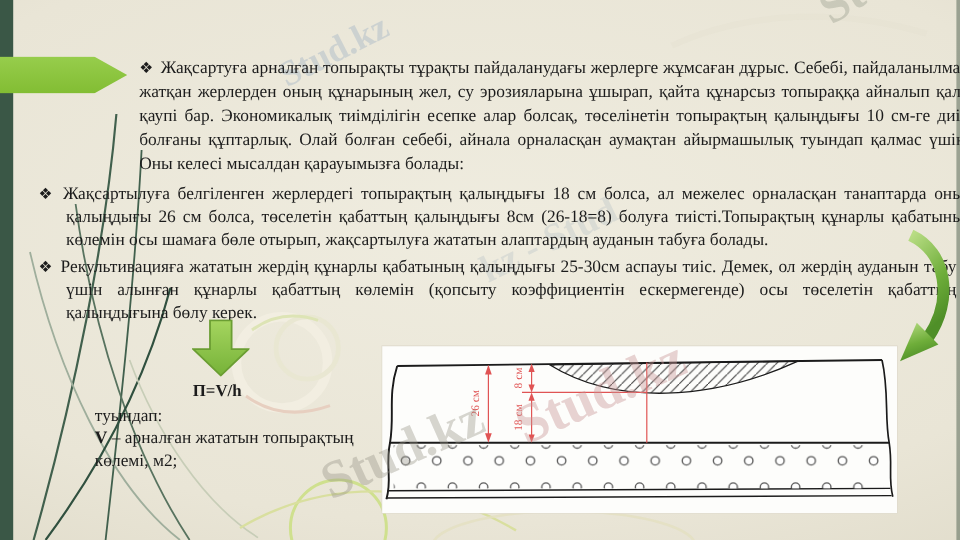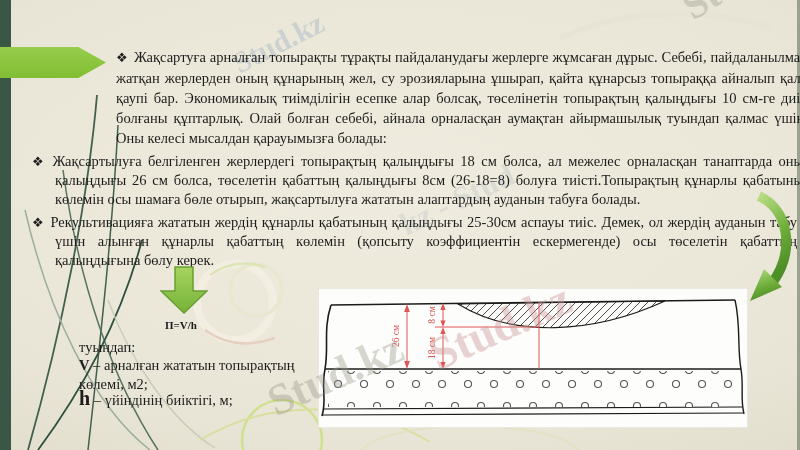--- a/index.html
+++ b/index.html
@@ -18,21 +18,21 @@
   }
   .title{
     left:20px;right:10px;top:13px;text-align:center;
     font-size:17.5px;font-weight:bold;letter-spacing:.2px;color:#141414;
   }
   .para{font-size:14.5px;text-align:justify;color:#1c1c1c;}
   .p1{left:116px;top:47px;width:692px;line-height:20px;}
   .p2{left:32px;top:152px;width:756px;line-height:19.2px;padding-left:23px;text-indent:-23px;}
   .p3{left:32px;top:213px;width:742px;line-height:19.2px;padding-left:23px;text-indent:-23px;}
   .bullet{font-size:13px;padding-right:6px;}
-  .formula-eq{left:128px;top:319px;width:106px;text-align:center;font-size:11px;font-weight:bold;}
+  .formula-eq{left:128px;top:319px;width:106px;text-align:center;font-size:14px;font-weight:bold;}
   .formula-where{left:79px;top:339px;font-size:14.5px;}
   .formula-v{left:79px;top:356px;width:230px;font-size:14.5px;line-height:18.5px;}
   .formula-h{left:79px;top:391px;font-size:14.5px;}
   .sym{font-weight:bold;}
   .sym-h{font-weight:bold;font-size:20px;line-height:14px;}
   .wm{position:absolute;font-weight:bold;white-space:nowrap;pointer-events:none;transform-origin:left center;}
   .wm1{left:235px;top:48px;font-size:30px;transform:rotate(-27deg);color:rgba(125,155,185,.28);}
   .wm2{left:686px;top:-14px;font-size:40px;transform:rotate(-32deg);color:rgba(150,155,140,.38);}
   .wm3{left:402px;top:208px;font-size:32px;transform:rotate(-26deg);color:rgba(140,160,180,.20);}
   .wm4{left:432px;top:330px;font-size:46px;transform:rotate(-24deg);color:rgba(200,150,150,.42);}
@@ -92,23 +92,20 @@
       </linearGradient>
     </defs>
     <polygon points="15,1 33,1 33,25 47,25 24,47 1,25 15,25" fill="url(#grn2)" stroke="#6b9e33" stroke-width="1.5"></polygon>
   </svg>
 
   <div class="abs formula-eq">П=V/h</div>
   <div class="abs formula-where">туындап:</div>
   <div class="abs formula-v">
     <span class="sym">V</span><span> – арналған жататын топырақтың көлемі, м2;</span>
   </div>
-  <div class="abs formula-h">
-    <span class="sym-h">h</span><span> – үйіндінің биіктігі, м;</span>
-  </div>
 
   <svg class="abs" width="430" height="140" viewBox="0 0 430 140" style="left:318px;top:288px;">
     <defs>
       <pattern id="hatch" patternUnits="userSpaceOnUse" width="8" height="8">
         <path d="M0,8 L8,0" stroke="#3a3a3a" stroke-width="0.9"></path>
       </pattern>
       <pattern id="dots" patternUnits="userSpaceOnUse" width="26" height="36">
         <circle cx="7" cy="10" r="3.5" fill="#fff" stroke="#555" stroke-width="1.1"></circle>
         <circle cx="20" cy="24" r="3.5" fill="#fff" stroke="#555" stroke-width="1.1"></circle>
       </pattern>

